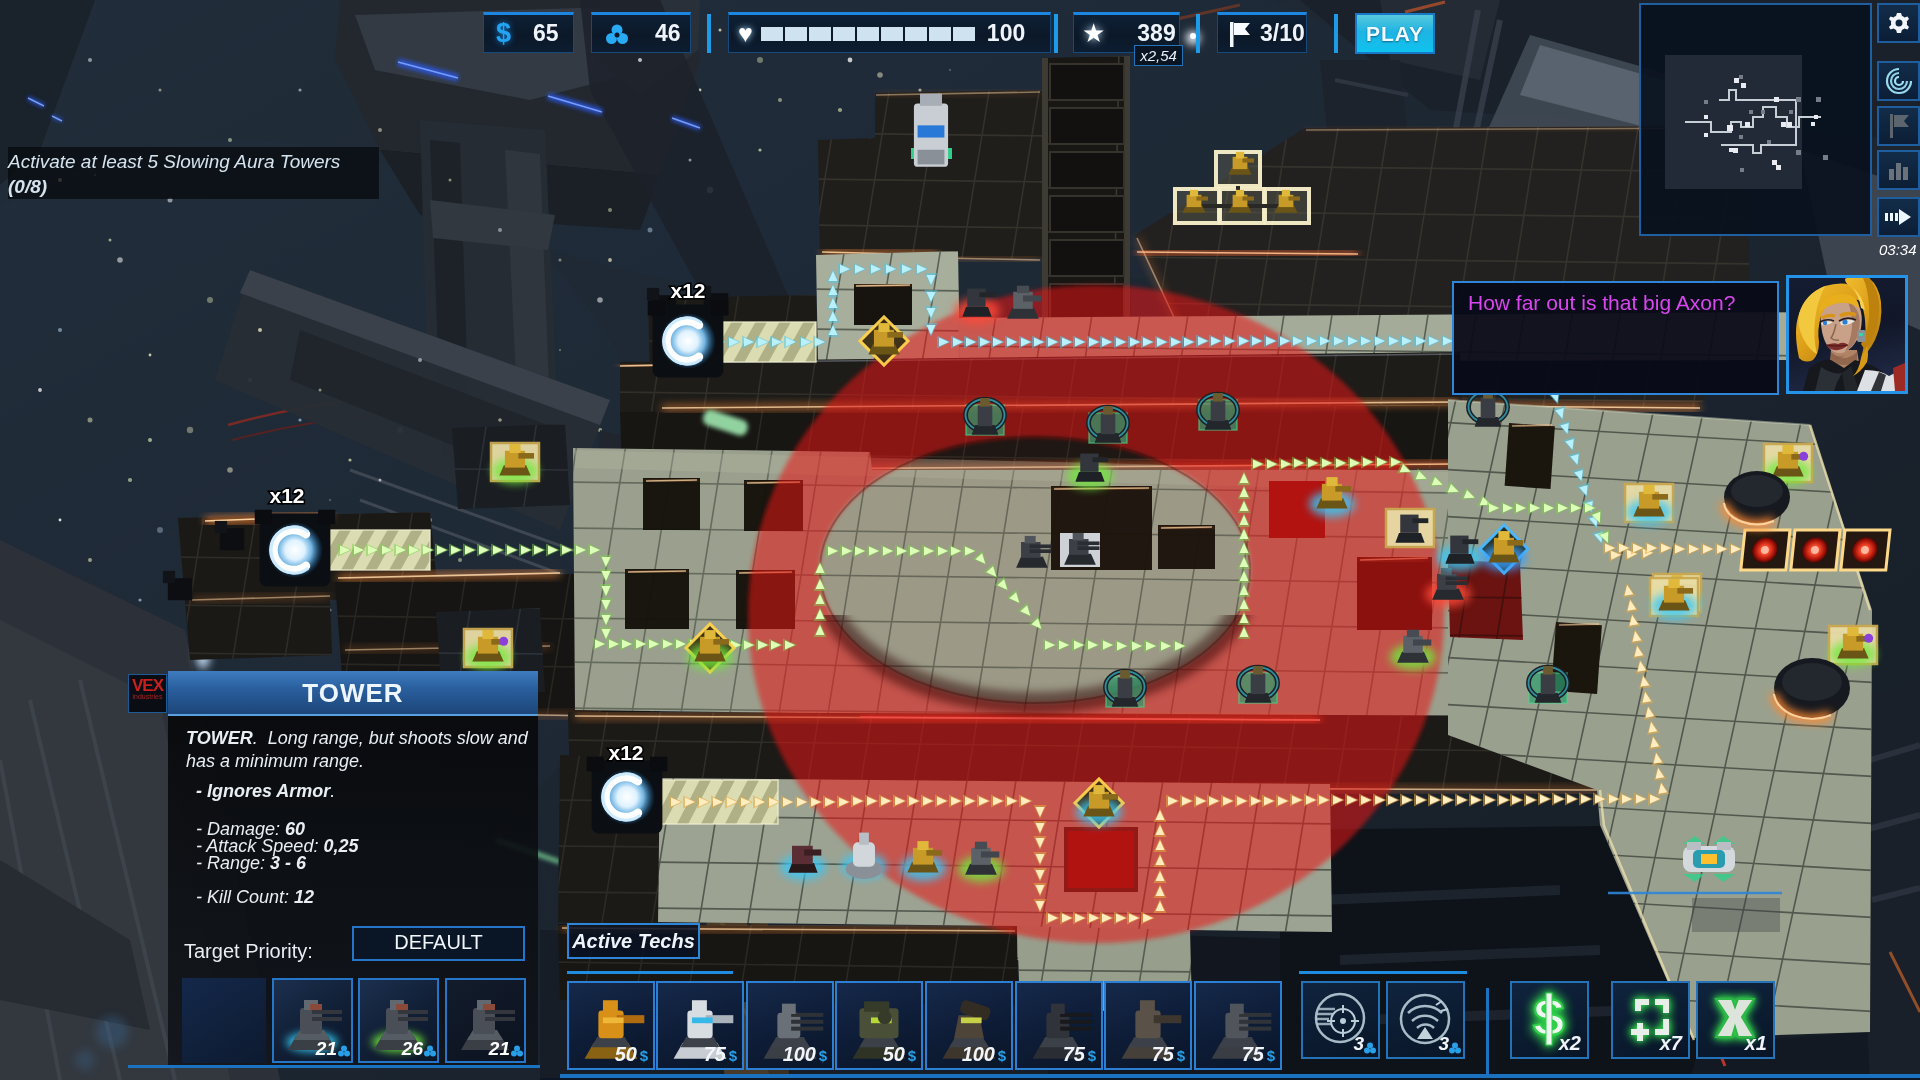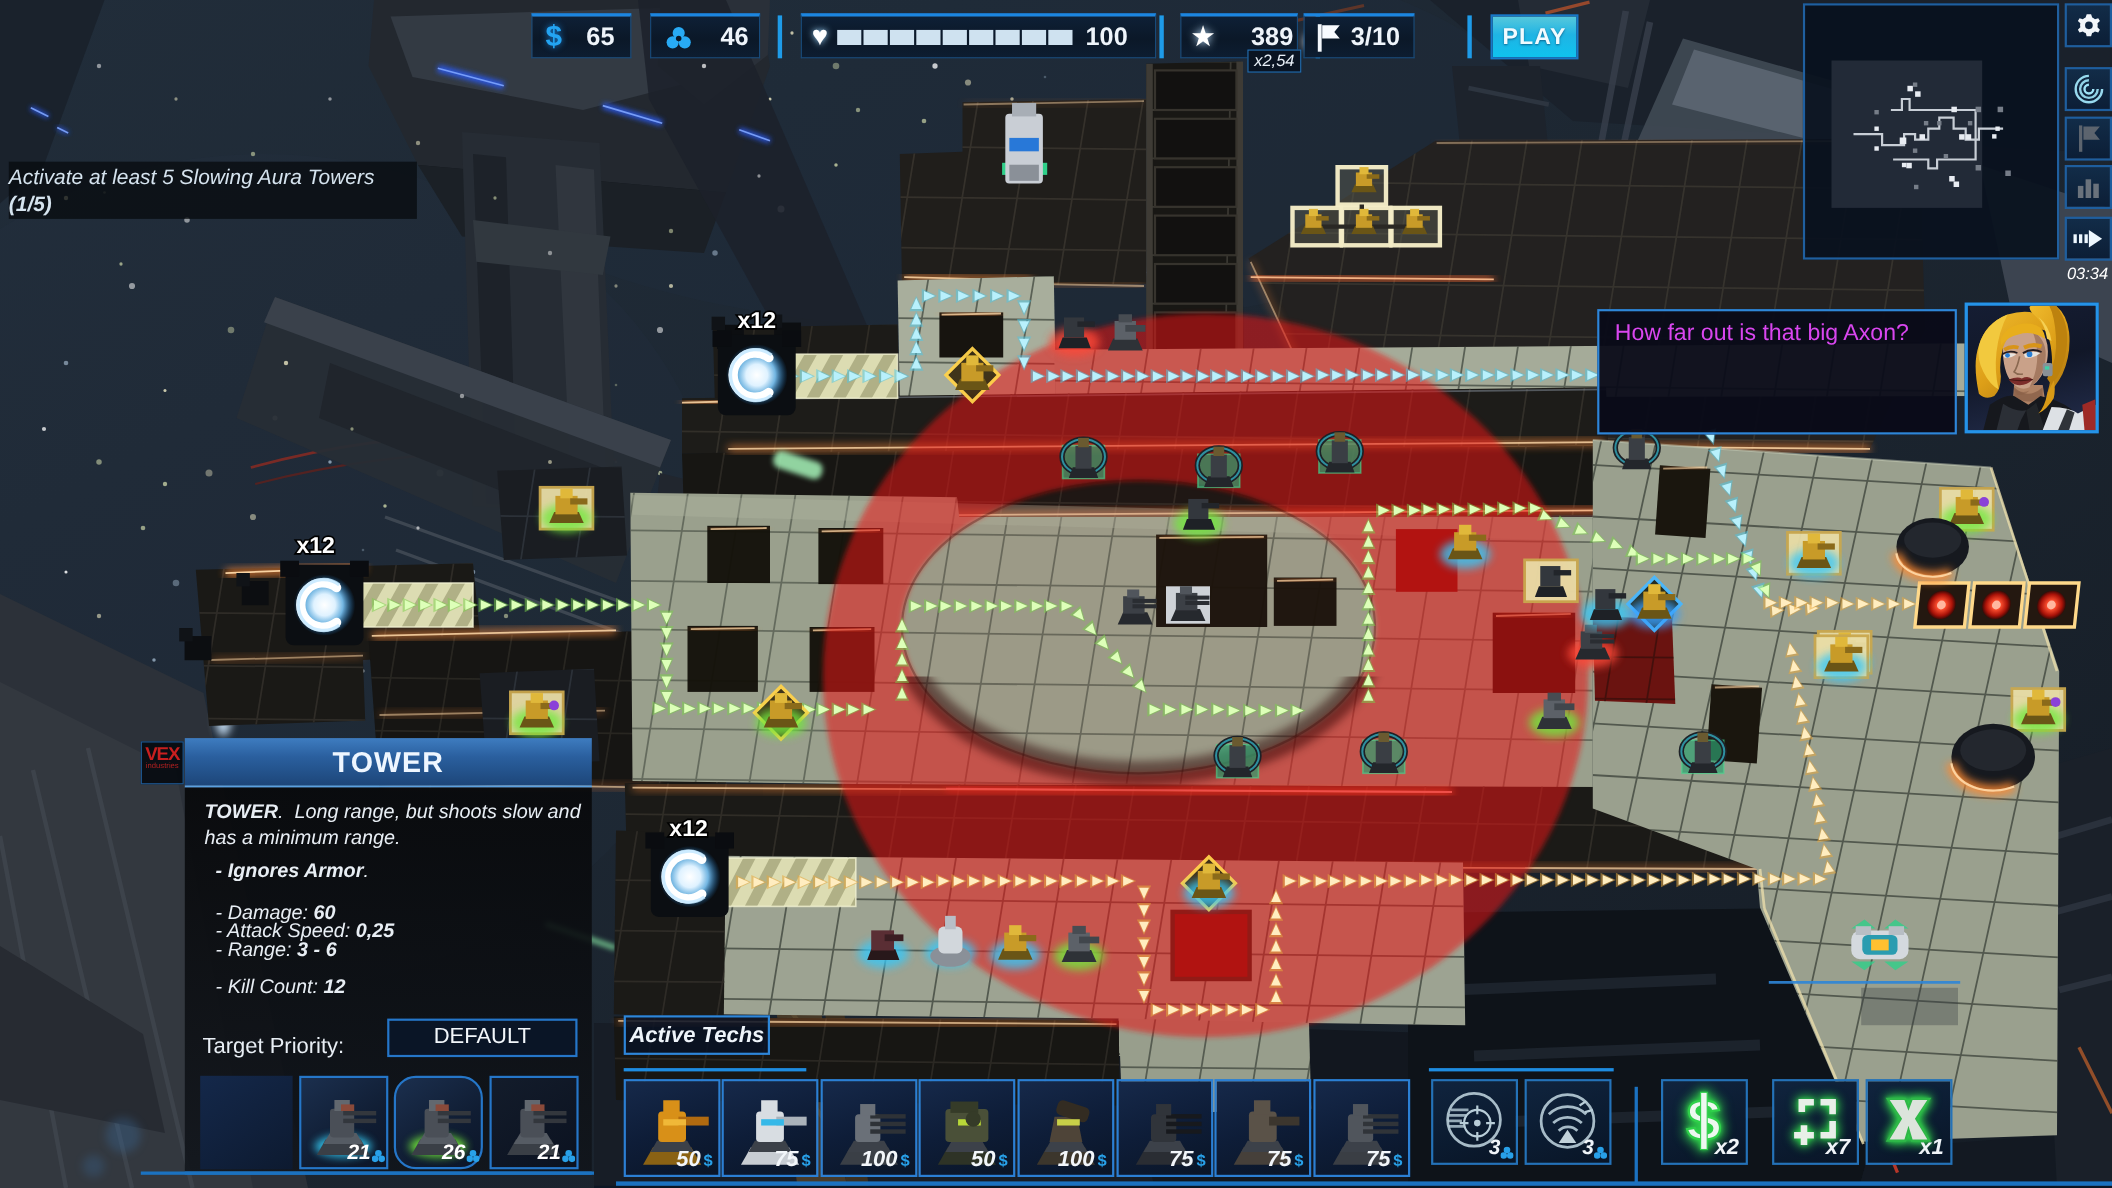--- a/index.html
+++ b/index.html
@@ -1595,33 +1595,33 @@
 
 <div class="tbox" style="left:1073px;width:107px;">
     <span style="color:#fff;font-size:26px;margin-left:8px;text-shadow:0 0 8px #bfe2ff;">★</span>
     <span class="tnum" style="margin-left:32px;">389</span>
   </div>
 
 <div id="mult">x2,54</div>
 
 <div class="vsep" style="left:1196px;"></div>
 
-<div class="tbox" style="left:1185px;width:101px;">
+<div class="tbox" style="left:1217px;width:90px;">
     <svg width="24" height="28" style="margin-left:10px;">
       <rect x="2" y="2" width="3.5" height="25" fill="#f4f8fc"></rect>
       <path d="M6 3 L22 3 L17 9 L22 15 L6 15 Z" fill="#f8fbff"></path>
     </svg>
     <span class="tnum" style="margin-left:8px;">3/10</span>
   </div>
 
 <div class="vsep" style="left:1334px;"></div>
 
 <div id="playbtn">PLAY</div>
 
-<div id="objective">Activate at least 5 Slowing Aura Towers<br><b>(1/5)</b></div>
+<div id="objective">Activate at least 5 Slowing Aura Towers<br><b>(0/8)</b></div>
 
 <div id="minimap">
     <div class="inner"></div>
 <svg width="229" height="229" style="position:absolute;left:0;top:0;">
 
 <g stroke="#c8ced6" stroke-width="2" fill="none">
 <path d="M44 117 L70 117 L70 127 L90 127 L90 117 L100 117 L100 122 L112 122 L112 112 L122 112 L122 102 L135 102 L135 112 L146 112 L146 122 L158 122 L158 112 L180 112"></path>
 <path d="M78 95 L88 95 L88 85 L95 85 L95 95 L155 95 L155 140 L120 140 L120 148 L112 148 L112 140 L80 140"></path>
 </g>
 <g fill="#e8ecf2">
@@ -1804,21 +1804,21 @@
 <rect x="30" y="20" width="14" height="10" fill="#62686f"></rect>
 <rect x="38" y="30" width="30" height="4" fill="#33373d"></rect>
 <rect x="38" y="37" width="30" height="4" fill="#33373d"></rect>
 <rect x="36" y="24" width="12" height="6" fill="#8a4a3a"></rect>
 </svg><span class="tcount">21</span><svg style="position:absolute;right:1px;bottom:4px;" width="12" height="12">
         <circle cx="6" cy="3.5" r="3" fill="#28a0e8"></circle>
         <circle cx="3" cy="8.5" r="3" fill="#28a0e8"></circle>
         <circle cx="9" cy="8.5" r="3" fill="#28a0e8"></circle>
       </svg></div>
 
-<div class="thumb" style="left:190px;border-radius:20px;"><svg width="77" height="81" viewBox="0 0 77 81">
+<div class="thumb" style="left:190px;"><svg width="77" height="81" viewBox="0 0 77 81">
 <ellipse cx="38" cy="62" rx="26" ry="10" fill="#72e83c" opacity="0.9" filter="blur(4px)"></ellipse>
 <polygon points="14,70 62,70 54,56 22,56" fill="#3a3f46"></polygon>
 <polygon points="20,60 56,60 50,50 26,50" fill="#565c64"></polygon>
 <rect x="26" y="28" width="22" height="26" rx="3" fill="#4a4f57"></rect>
 <rect x="30" y="20" width="14" height="10" fill="#62686f"></rect>
 <rect x="38" y="30" width="30" height="4" fill="#33373d"></rect>
 <rect x="38" y="37" width="30" height="4" fill="#33373d"></rect>
 <rect x="36" y="24" width="12" height="6" fill="#8a4a3a"></rect>
 </svg><span class="tcount">26</span><svg style="position:absolute;right:1px;bottom:4px;" width="12" height="12">
         <circle cx="6" cy="3.5" r="3" fill="#28a0e8"></circle>

